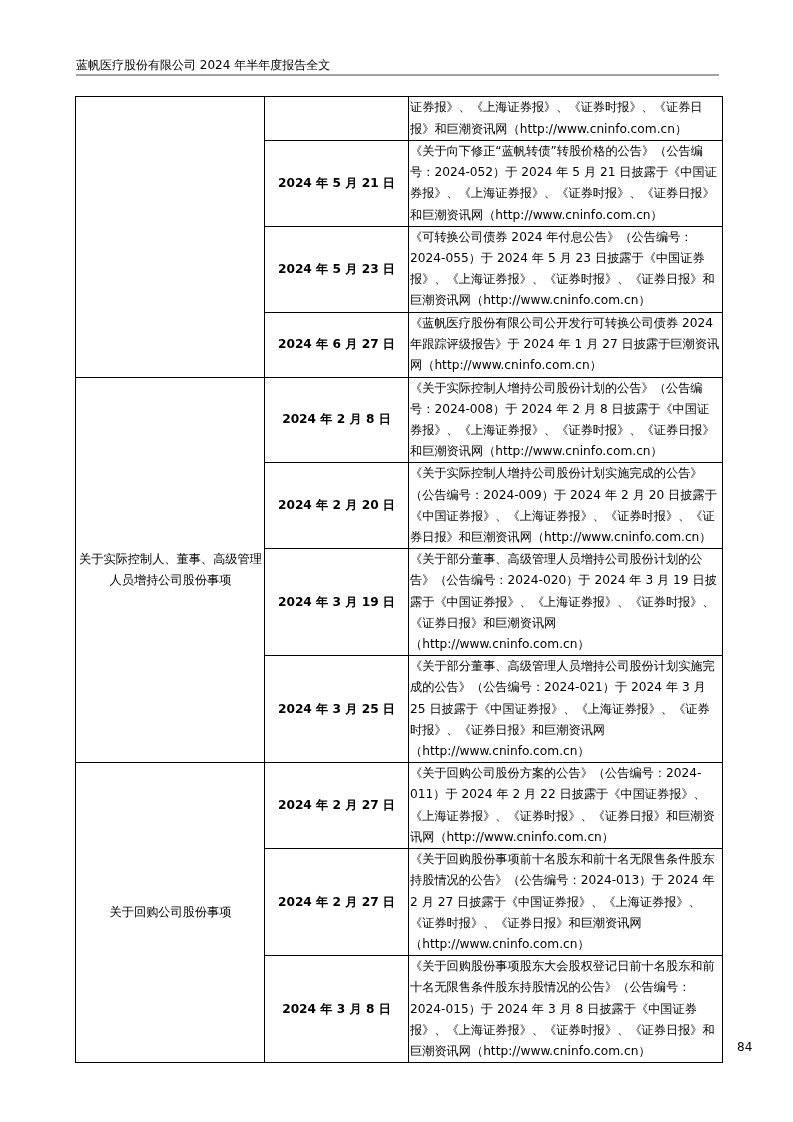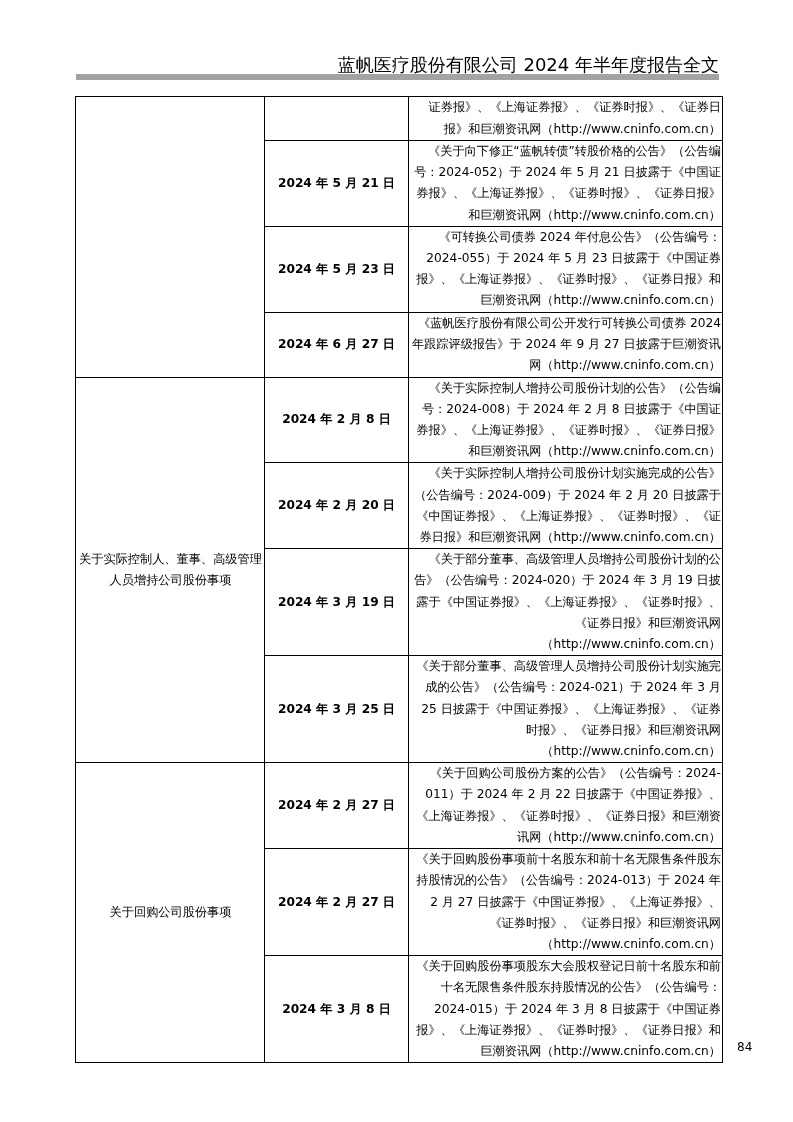--- a/index.html
+++ b/index.html
@@ -3,35 +3,35 @@
 <meta charset="utf-8">
 <style>
   html, body { margin: 0; padding: 0; background: #ffffff; }
   body {
     width: 793px; height: 1122px; position: relative; overflow: hidden;
     font-family: "DejaVu Sans", "Liberation Sans", sans-serif;
     color: #000;
   }
   .page-header {
     position: absolute; left: 76px; top: 56px; width: 643px; height: 18px;
-    border-bottom: 6px solid #a3a3a3;
-    text-align: right; font-size: 18px; line-height: 18px;
+    border-bottom: 2px solid #a3a3a3;
+    font-size: 12px; line-height: 18px;
   }
   table.disclosure {
     position: absolute; left: 75px; top: 96px;
     border-collapse: collapse; table-layout: fixed;
     width: 645px;
   }
   table.disclosure td {
     border: 1px solid #000; padding: 0; vertical-align: middle;
     font-size: 12.2px; line-height: 21.2px;
   }
   td.matter { width: 187px; padding-left: 1px !important; text-align: center; }
   td.date { width: 143px; text-align: center; font-weight: bold; }
-  td.desc { width: 311px; padding-left: 1px !important; padding-right: 1px !important; text-align: right; vertical-align: top; }
+  td.desc { width: 311px; padding-left: 1px !important; padding-right: 1px !important; text-align: left; vertical-align: top; }
   .page-number {
     position: absolute; left: 737px; top: 1040px; font-size: 12px;
   }
 </style>
 </head>
 <body>
 
 <div class="page-header">
   <span>蓝帆医疗股份有限公司 2024 年半年度报告全文</span>
 </div>
@@ -47,21 +47,21 @@
     <tr style="height:85px">
       <td class="date">2024 年 5 月 21 日</td>
       <td class="desc">《关于向下修正“蓝帆转债”转股价格的公告》（公告编号：2024-052）于 2024 年 5 月 21 日披露于《中国证券报》、《上海证券报》、《证券时报》、《证券日报》和巨潮资讯网（http://www.cninfo.com.cn）</td>
     </tr>
     <tr style="height:85px">
       <td class="date">2024 年 5 月 23 日</td>
       <td class="desc">《可转换公司债券 2024 年付息公告》（公告编号：2024-055）于 2024 年 5 月 23 日披露于《中国证券报》、《上海证券报》、《证券时报》、《证券日报》和巨潮资讯网（http://www.cninfo.com.cn）</td>
     </tr>
     <tr style="height:65px">
       <td class="date">2024 年 6 月 27 日</td>
-      <td class="desc">《蓝帆医疗股份有限公司公开发行可转换公司债券 2024 年跟踪评级报告》于 2024 年 9 月 27 日披露于巨潮资讯网（http://www.cninfo.com.cn）</td>
+      <td class="desc">《蓝帆医疗股份有限公司公开发行可转换公司债券 2024 年跟踪评级报告》于 2024 年 1 月 27 日披露于巨潮资讯网（http://www.cninfo.com.cn）</td>
     </tr>
 
     <tr style="height:85px">
       <td class="matter" rowspan="4">关于实际控制人、董事、高级管理人员增持公司股份事项</td>
       <td class="date">2024 年 2 月 8 日</td>
       <td class="desc">《关于实际控制人增持公司股份计划的公告》（公告编号：2024-008）于 2024 年 2 月 8 日披露于《中国证券报》、《上海证券报》、《证券时报》、《证券日报》和巨潮资讯网（http://www.cninfo.com.cn）</td>
     </tr>
     <tr style="height:85px">
       <td class="date">2024 年 2 月 20 日</td>
       <td class="desc">《关于实际控制人增持公司股份计划实施完成的公告》（公告编号：2024-009）于 2024 年 2 月 20 日披露于《中国证券报》、《上海证券报》、《证券时报》、《证券日报》和巨潮资讯网（http://www.cninfo.com.cn）</td>

